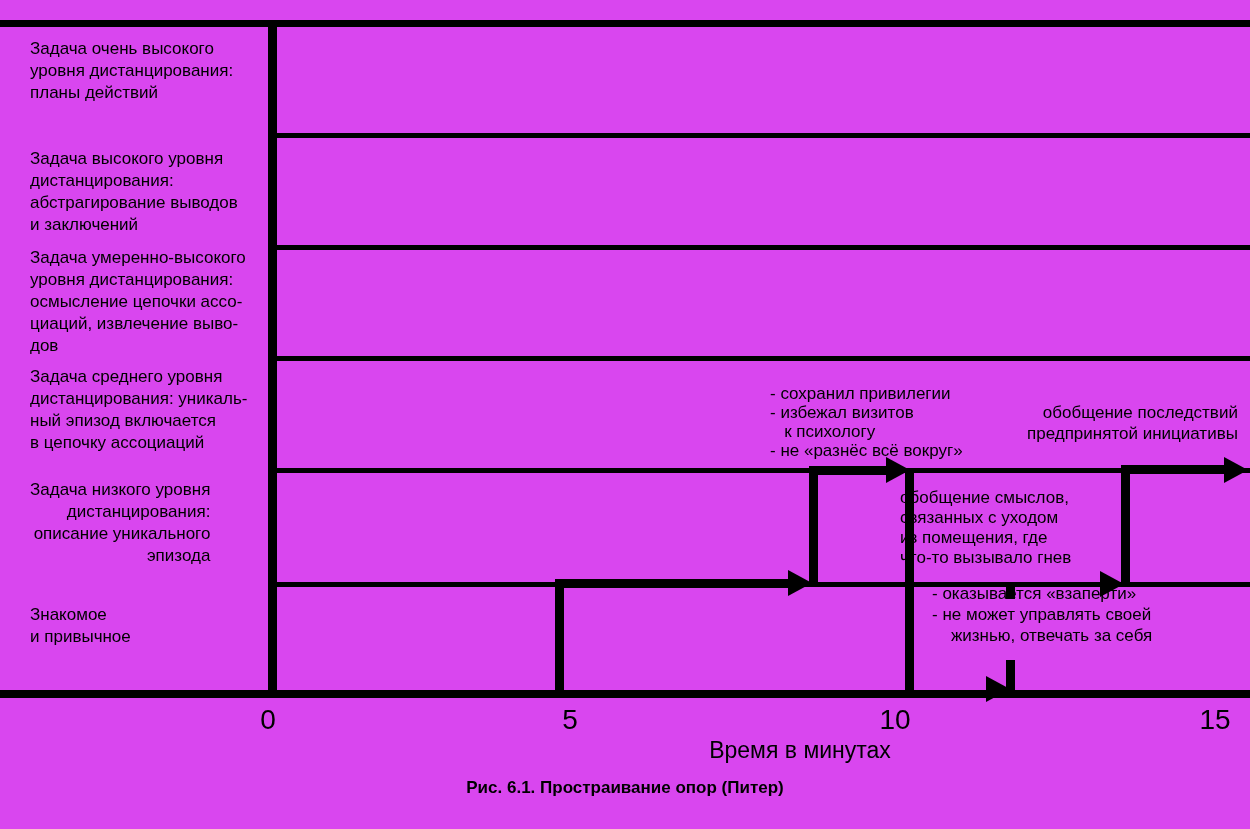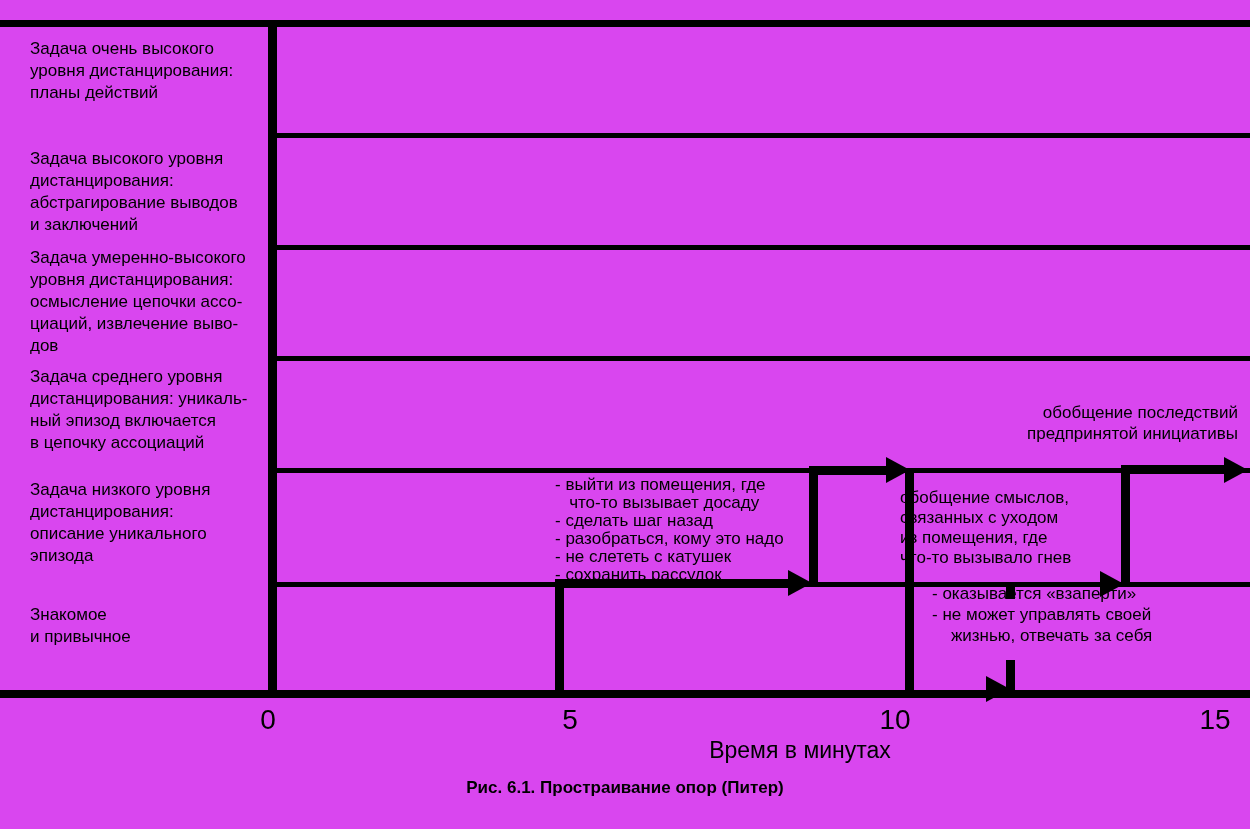--- a/index.html
+++ b/index.html
@@ -42,21 +42,21 @@
 и заключений</div>
   <div class="txt rowlab" style="left:30px; top:247px;">Задача умеренно-высокого
 уровня дистанцирования:
 осмысление цепочки ассо-
 циаций, извлечение выво-
 дов</div>
   <div class="txt rowlab" style="left:30px; top:366px;">Задача среднего уровня
 дистанцирования: уникаль-
 ный эпизод включается
 в цепочку ассоциаций</div>
-  <div class="txt rowlab" style="left:30px; top:479px;">Задача низкого уровня
+  <div class="txt rowlab" style="left:30px; top:479px;text-align:right;">Задача низкого уровня
 дистанцирования:
 описание уникального
 эпизода</div>
   <div class="txt rowlab" style="left:30px; top:604px;">Знакомое
 и привычное</div>
 
   <div class="ln" style="left:555px; top:582px; width:9px; height:116px;"></div>
   <div class="ln" style="left:555px; top:579px; width:233px; height:9px;"></div>
   <div class="ah" style="left:788px; top:570px;"></div>
 
@@ -68,26 +68,24 @@
   <div class="ah" style="left:986px; top:676px;"></div>
 
   <div class="ln" style="left:1006px; top:582px; width:9px; height:17px;"></div>
   <div class="ln" style="left:1006px; top:660px; width:9px; height:38px;"></div>
   <div class="ah" style="left:1100px; top:571px;"></div>
 
   <div class="ln" style="left:1121px; top:468px; width:9px; height:119px;"></div>
   <div class="ln" style="left:1121px; top:465px; width:103px; height:9px;"></div>
   <div class="ah" style="left:1224px; top:457px;"></div>
 
-  <div class="txt ann" style="left:555px; top:476px; line-height:18px;">- выйти из помещения, где
-   что-то вызывает досаду
-- сделать шаг назад
-- разобраться, кому это надо
-- не слететь с катушек
-- сохранить рассудок</div>
+  <div class="txt ann" style="left:770px; top:384px; line-height:19px;">- сохранил привилегии
+- избежал визитов
+   к психологу
+- не «разнёс всё вокруг»</div>
   <div class="txt ann" style="left:1027px; top:402px; line-height:21px;text-align:right;">обобщение последствий
 предпринятой инициативы</div>
   <div class="txt ann" style="left:900px; top:488px; line-height:20px;">обобщение смыслов,
 связанных с уходом
 из помещения, где
 что-то вызывало гнев</div>
   <div class="txt ann" style="left:932px; top:583px; line-height:21px;">- оказывается «взаперти»
 - не может управлять своей
     жизнью, отвечать за себя</div>
 

